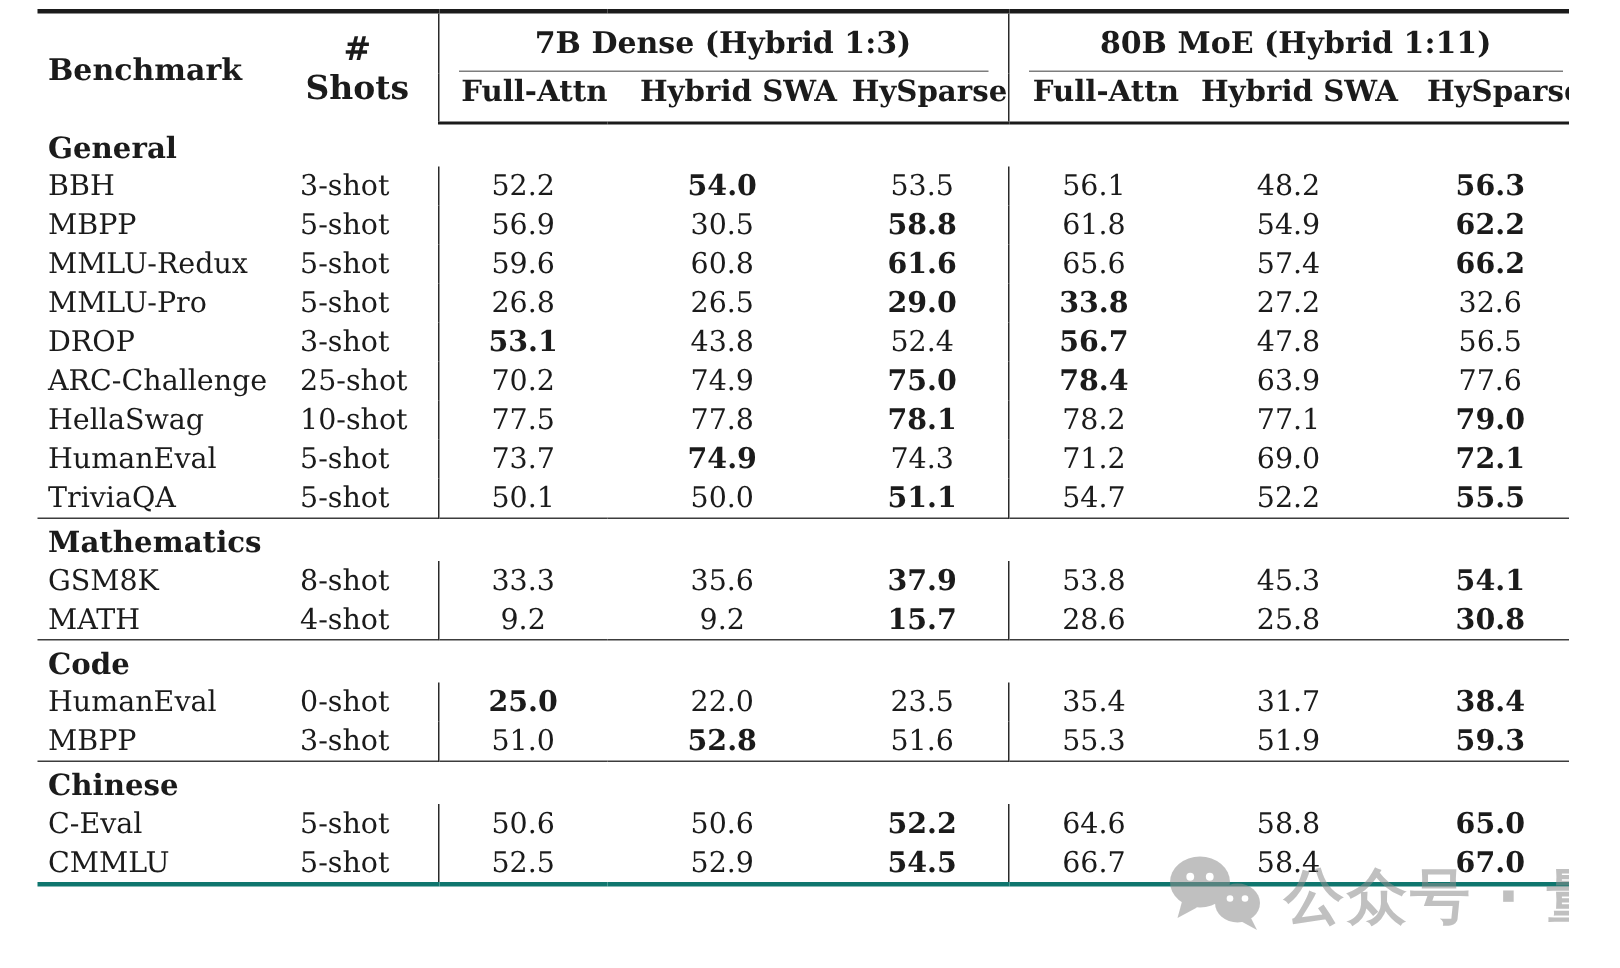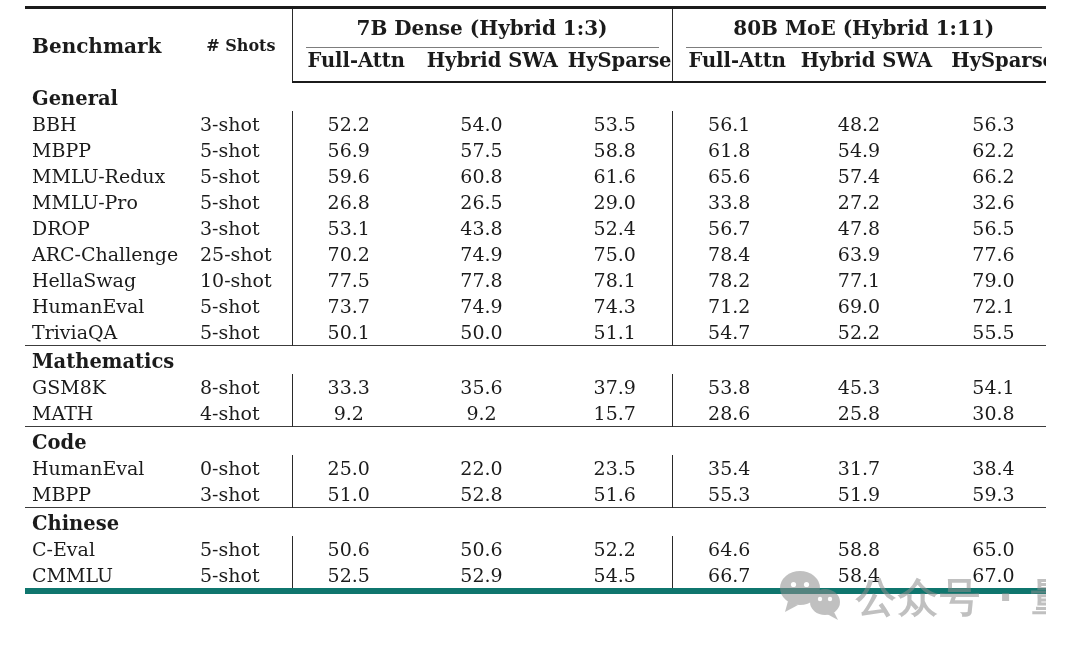--- a/index.html
+++ b/index.html
@@ -7,33 +7,33 @@
         font-family:"DejaVu Serif","Liberation Serif",serif;color:#1b1b1b;}
   table.bench{position:absolute;left:25px;top:6px;width:1030px;border-collapse:collapse;table-layout:fixed;}
   col.c-bench{width:175px;} col.c-shots{width:92px;}
   col.g1a{width:113px;} col.g1b{width:153px;} col.g1c{width:114px;}
   col.g2a{width:114px;} col.g2b{width:146px;} col.g2c{width:123px;}
 
   thead th{font-weight:bold;vertical-align:middle;}
   thead tr.r1 th{border-top:3px solid #1b1b1b;}
   thead tr.r2 th{border-bottom:2.5px solid #1b1b1b;font-size:19.5px;padding:0 0 9px 0;text-align:right;}
   th.h-bench{text-align:left;padding-left:7px;font-size:20px;}
-  th.h-shots{text-align:right;padding-right:16px;font-size:16px;}
+  th.h-shots{padding-right:16px;font-size:22px;}
   th.group{font-size:20px;text-align:center;vertical-align:top;padding-top:7px;}
   .group-label{display:block;margin:0 12px;padding:0 0 7px 0;border-bottom:1.5px solid #7d7d7d;}
   .sep{border-left:1.5px solid #2a2a2a;}
 
   td{font-size:19px;line-height:21px;padding:2.5px 0;}
   td.c-bench{text-align:left;padding-left:7px;}
   td.c-shots{text-align:left;padding-right:16px;}
   td.c-val{text-align:center;}
-  td.bold{font-weight:normal;}
+  td.bold{font-weight:bold;}
   td.section-title{font-weight:bold;font-size:19.5px;text-align:left;padding:5px 0 2px 7px;}
   tbody.mid tr.section-row td{border-top:1.5px solid #3c3c3c;}
-  tbody:last-child tr:last-child td{border-bottom:6px solid #0f766e;}
+  tbody:last-child tr:last-child td{border-bottom:3px solid #0f766e;}
 
   .watermark{position:absolute;left:778px;top:568px;display:flex;align-items:center;gap:12px;
              pointer-events:none;opacity:0.55;}
   .watermark .wm-text{font-family:"DejaVu Sans","Liberation Sans",sans-serif;
              font-size:40px;font-weight:bold;color:#8e8e8e;letter-spacing:2px;white-space:nowrap;}
 </style>
 </head>
 <body>
 
 <div class="page">
@@ -80,21 +80,21 @@
           <td class="c-val bold">54.0</td>
           <td class="c-val">53.5</td>
           <td class="c-val sep">56.1</td>
           <td class="c-val">48.2</td>
           <td class="c-val bold">56.3</td>
         </tr>
         <tr>
           <td class="c-bench">MBPP</td>
           <td class="c-shots">5-shot</td>
           <td class="c-val sep">56.9</td>
-          <td class="c-val">57.5</td>
+          <td class="c-val">30.5</td>
           <td class="c-val bold">58.8</td>
           <td class="c-val sep">61.8</td>
           <td class="c-val">54.9</td>
           <td class="c-val bold">62.2</td>
         </tr>
         <tr>
           <td class="c-bench">MMLU-Redux</td>
           <td class="c-shots">5-shot</td>
           <td class="c-val sep">59.6</td>
           <td class="c-val">60.8</td>

